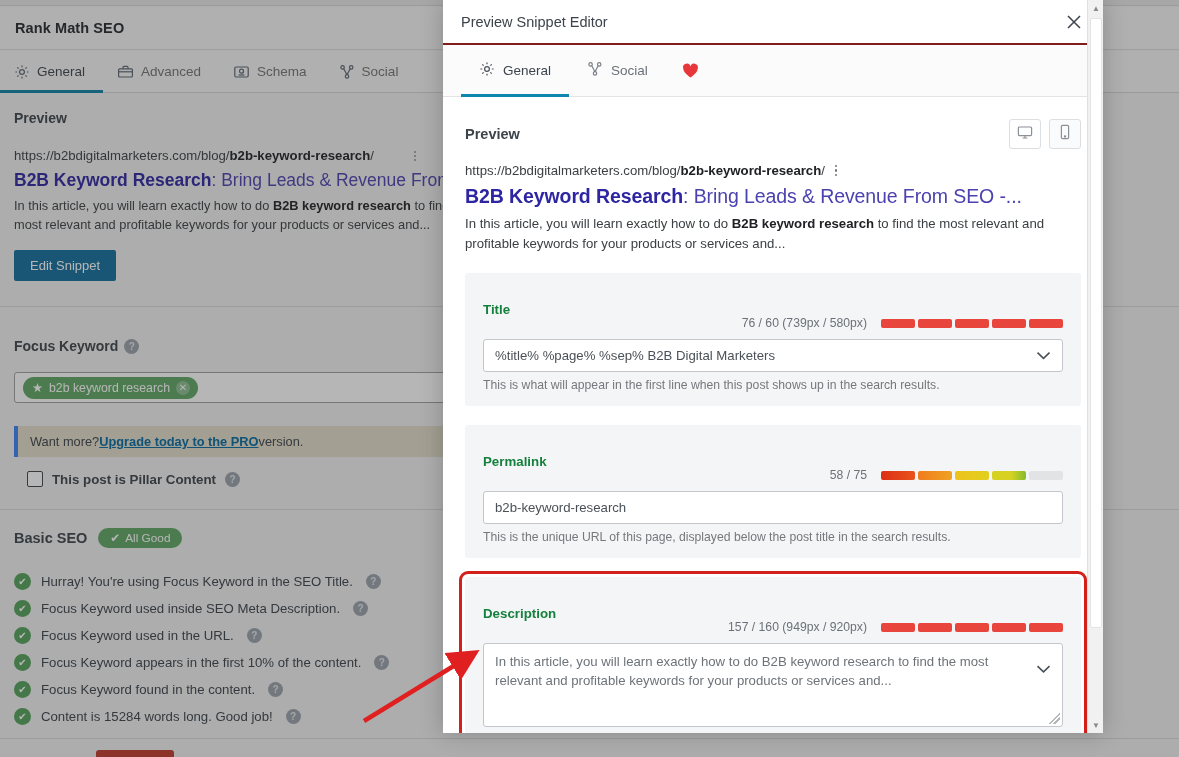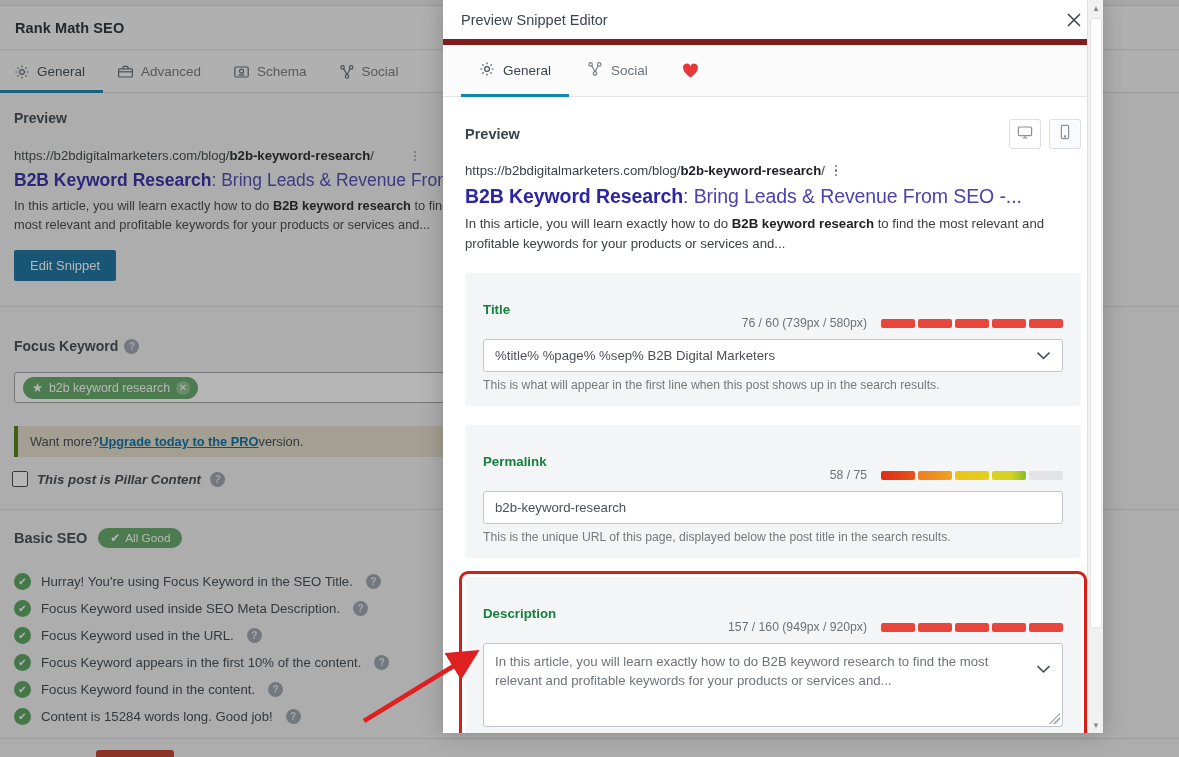--- a/index.html
+++ b/index.html
@@ -104,29 +104,29 @@
     background: #5fa664; color: #ffffff; border-radius: 11px;
     display: flex; align-items: center; gap: 6px; padding: 0 8px 0 9px;
     font-size: 12.3px; white-space: nowrap;
   }
   .kw-x {
     width: 14px; height: 14px; border-radius: 50%; background: rgba(255,255,255,.28);
     display: flex; align-items: center; justify-content: center; font-size: 10px; line-height: 1;
   }
   .pro-notice {
     position: absolute; left: 14px; top: 426px; width: 540px; height: 31px;
-    background: #e3dcc8; border-left: 4px solid #4d7c0f;
+    background: #e3dcc8; border-left: 4px solid #3b82f6;
     display: flex; align-items: center; padding-left: 12px;
     font-size: 12.8px; color: #3c434a;
   }
   .pro-notice a { color: #0369a1; text-decoration: underline; font-weight: bold; }
   .pillar-row2 {
-    position: absolute; left: 12px; top: 610px;
+    position: absolute; left: 27px; top: 610px;
     display: flex; align-items: center; gap: 9px;
-    font-size: 13.3px; color: #3c434a; font-weight: bold; font-style: italic;
+    font-size: 13.3px; color: #3c434a; font-weight: bold;
   }
   .cbox { width: 16px; height: 16px; border: 1px solid #3c434a; background: #fff; border-radius: 2px; }
 
   .basic-seo-row {
     position: absolute; left: 14px; top: 528px;
     display: flex; align-items: center; gap: 11px;
   }
   .basic-seo-row .lbl { font-size: 14.5px; font-weight: bold; color: #3c434a; }
   .allgood-pill {
     background: #5fa664; color: #ffffff; border-radius: 12px;
@@ -152,21 +152,21 @@
 
   
   .modal {
     position: absolute; left: 443px; top: 0; width: 660px; height: 733px;
     background: #ffffff; z-index: 60;
     box-shadow: 0 0 22px rgba(0,0,0,.22);
     display: flex; flex-direction: column; overflow: hidden;
   }
   .modal-head {
     height: 45px; flex: 0 0 45px;
-    border-bottom: 6px solid #7f1d1d;
+    border-bottom: 2px solid #7f1d1d;
     display: flex; align-items: center; justify-content: space-between;
     padding: 0 16px 0 18px; background: #ffffff;
   }
   .modal-title { font-size: 14.5px; color: #3c434a; }
   .modal-close {
     width: 26px; height: 26px; cursor: pointer;
     display: flex; align-items: center; justify-content: center;
     color: #3c434a;
   }
   .modal-tabs {

